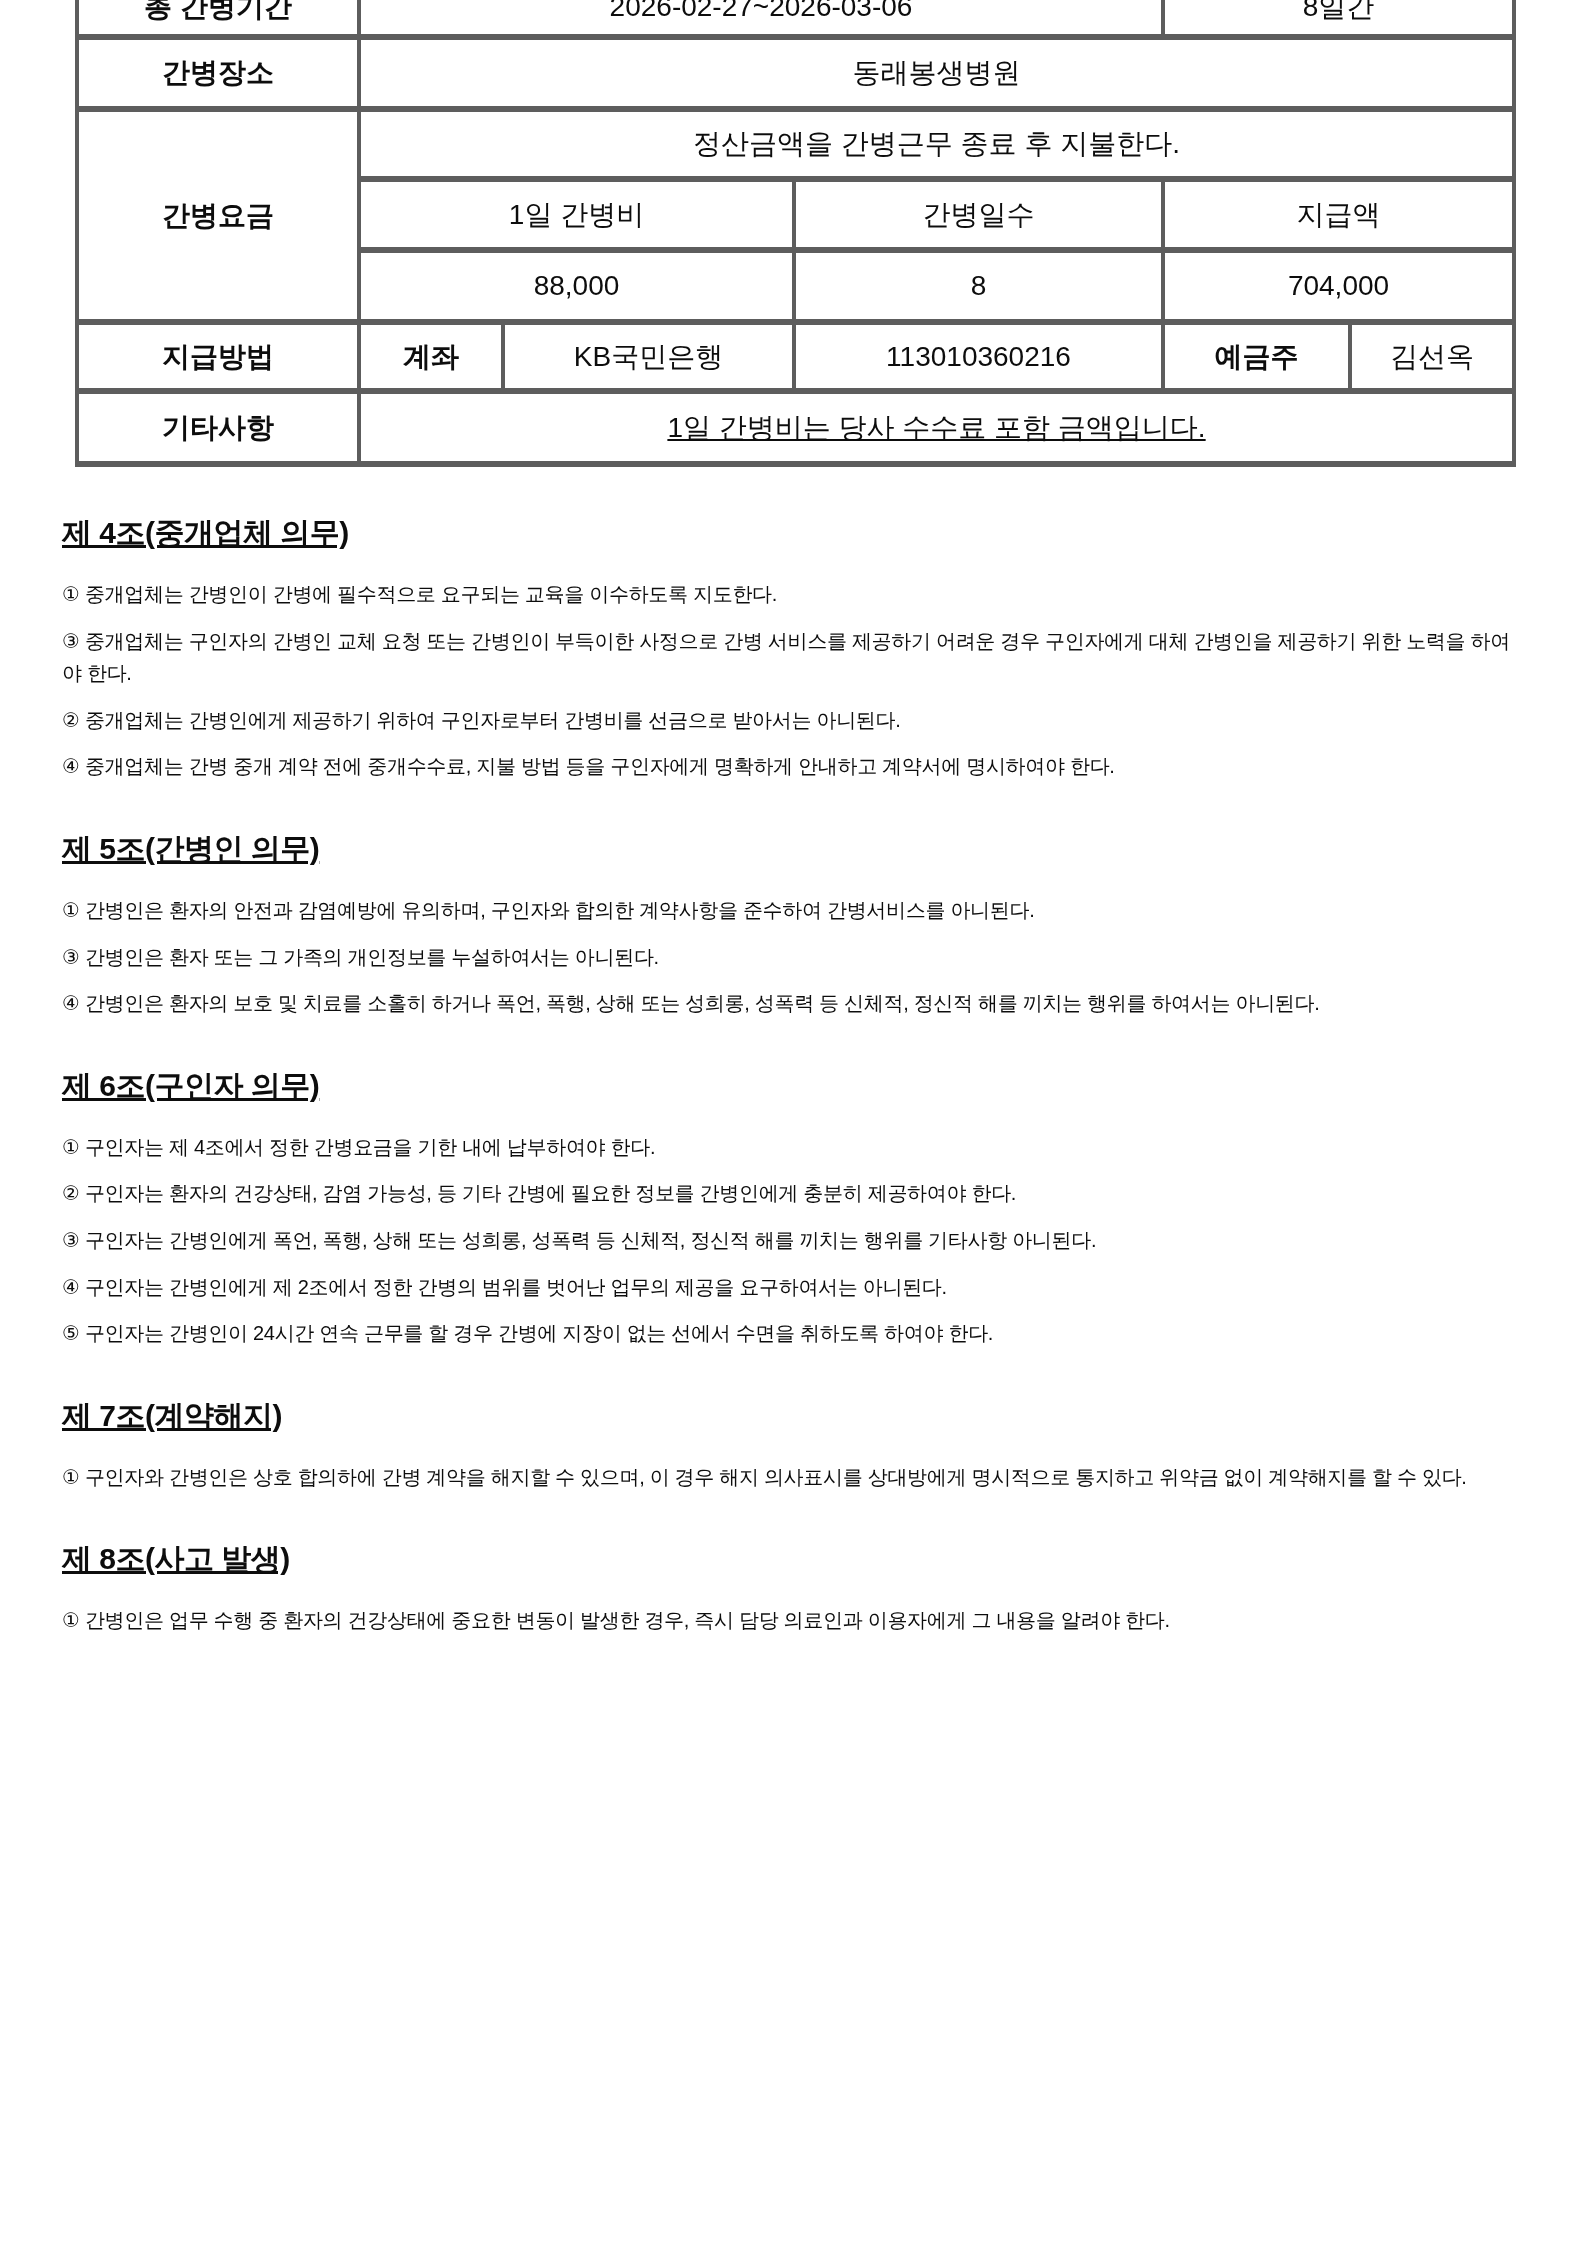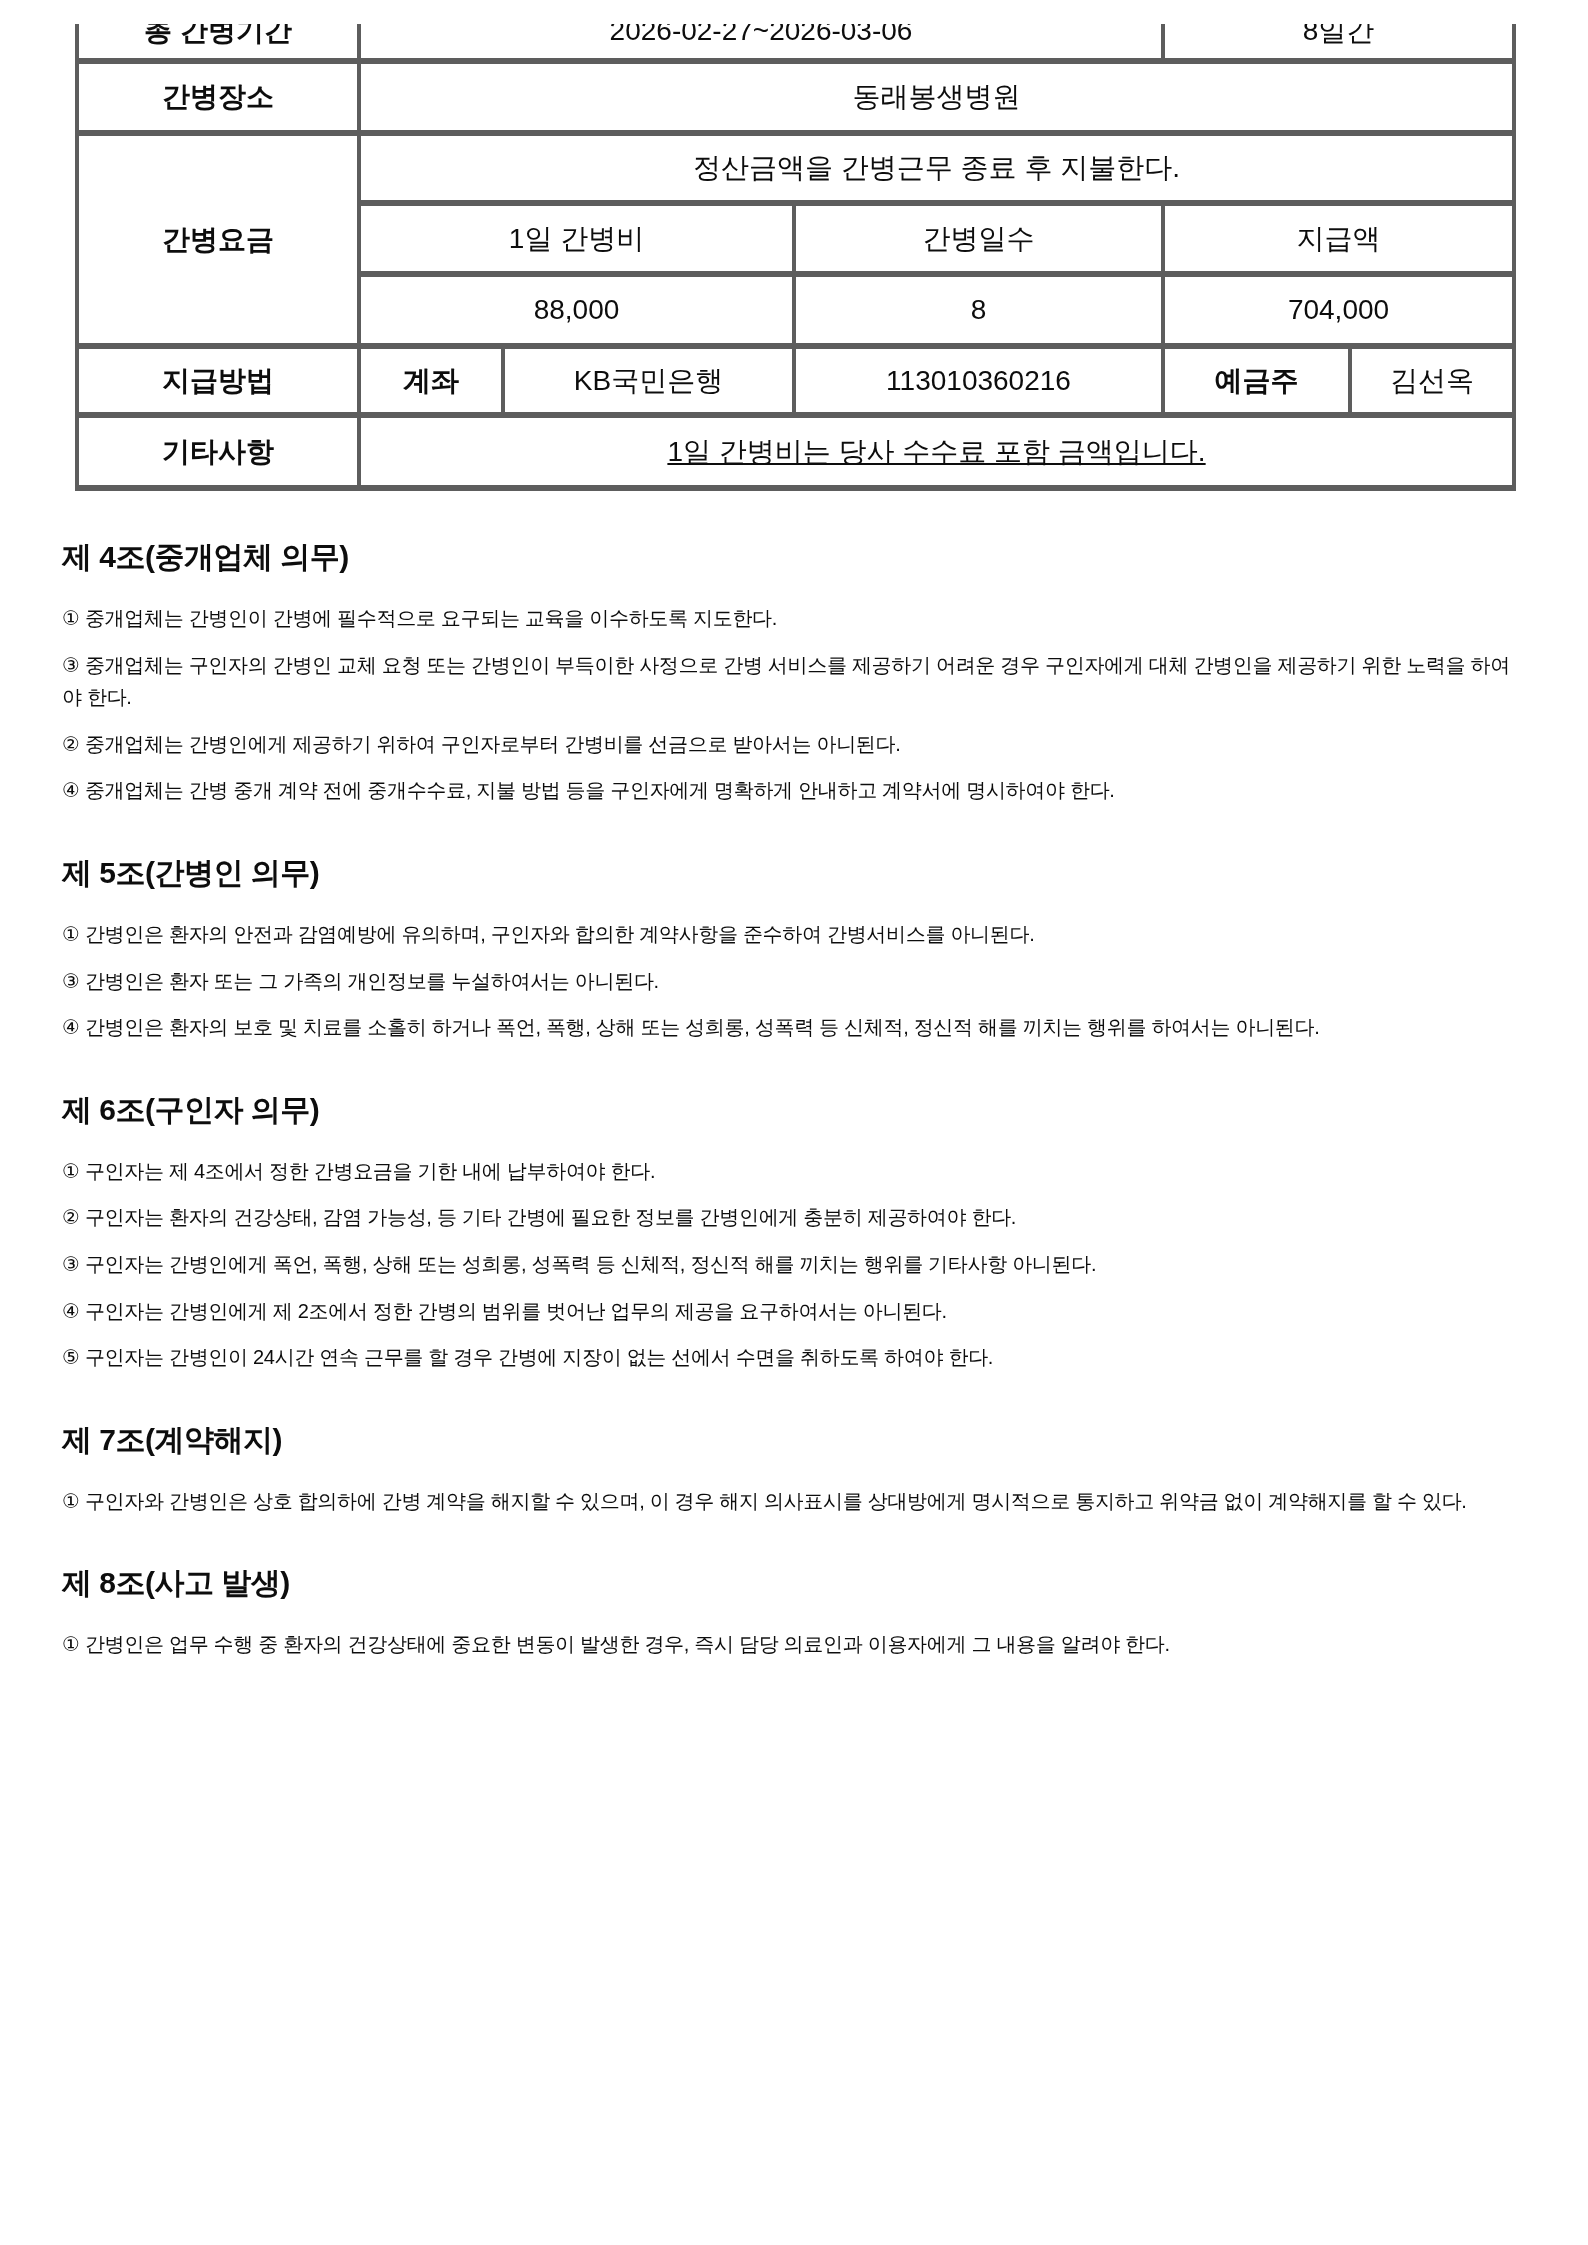--- a/index.html
+++ b/index.html
@@ -9,21 +9,20 @@
   }
   body {
     width: 1588px;
     height: 2245px;
     overflow: hidden;
     color: #0d0d0d;
     font-family: "Liberation Sans", "DejaVu Sans", sans-serif;
   }
   .page {
     padding: 0 74px 0 62px;
-    margin-top: 24px;
   }
 
   
   .table-wrap {
     overflow: hidden;        
     margin-left: 13px;
     width: 1449px;
   }
   table.contract {
     border-collapse: collapse;
@@ -56,20 +55,21 @@
     padding-left: 18px;
     text-decoration: underline;
   }
 
   
   .articles h3 {
     font-size: 30px;
     font-weight: 700;
     margin: 46px 0 24px 0;
     letter-spacing: -0.5px;
+    text-decoration: underline;
   }
   .articles p {
     font-size: 20px;
     line-height: 1.63;
     margin: 0 0 14px 0;
     letter-spacing: -0.3px;
     max-width: 1476px;
   }
 </style>
 </head>

